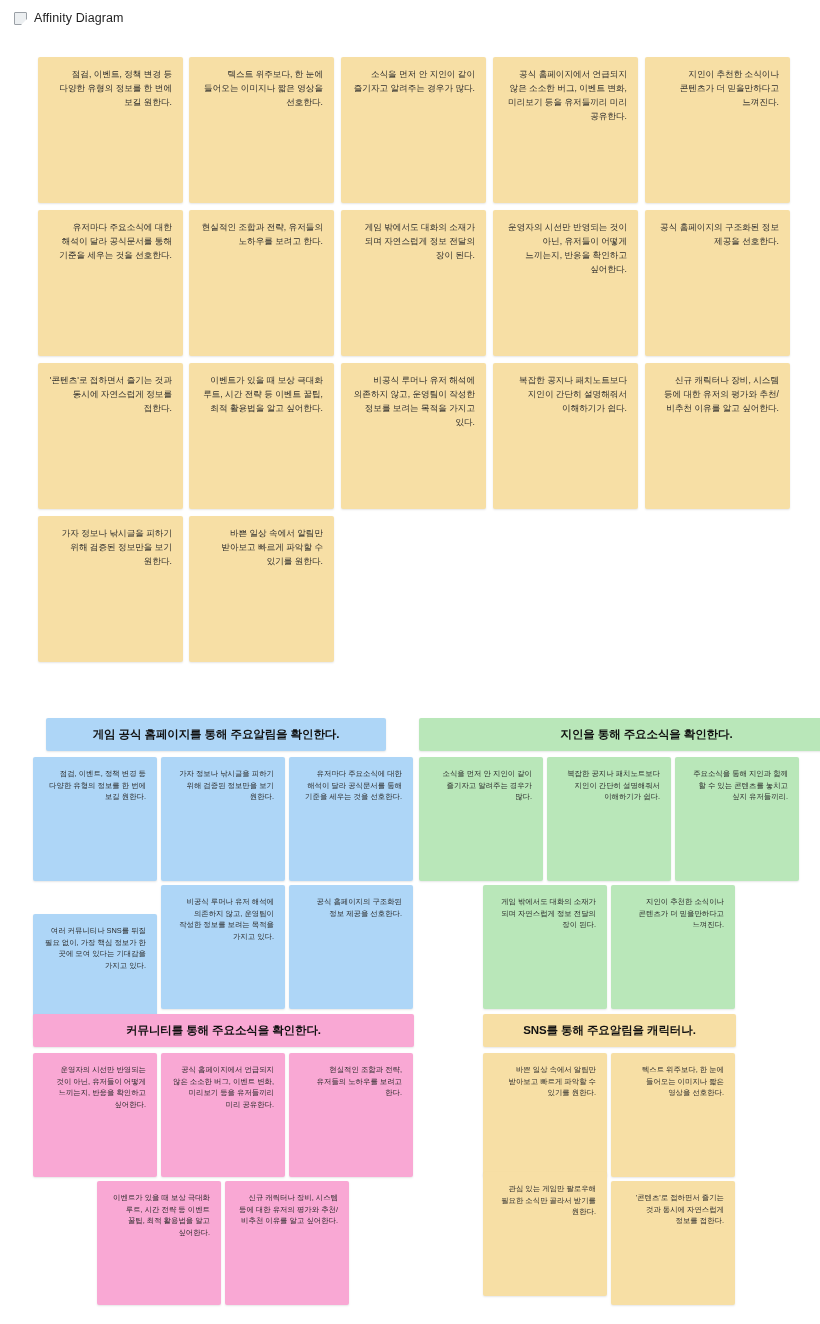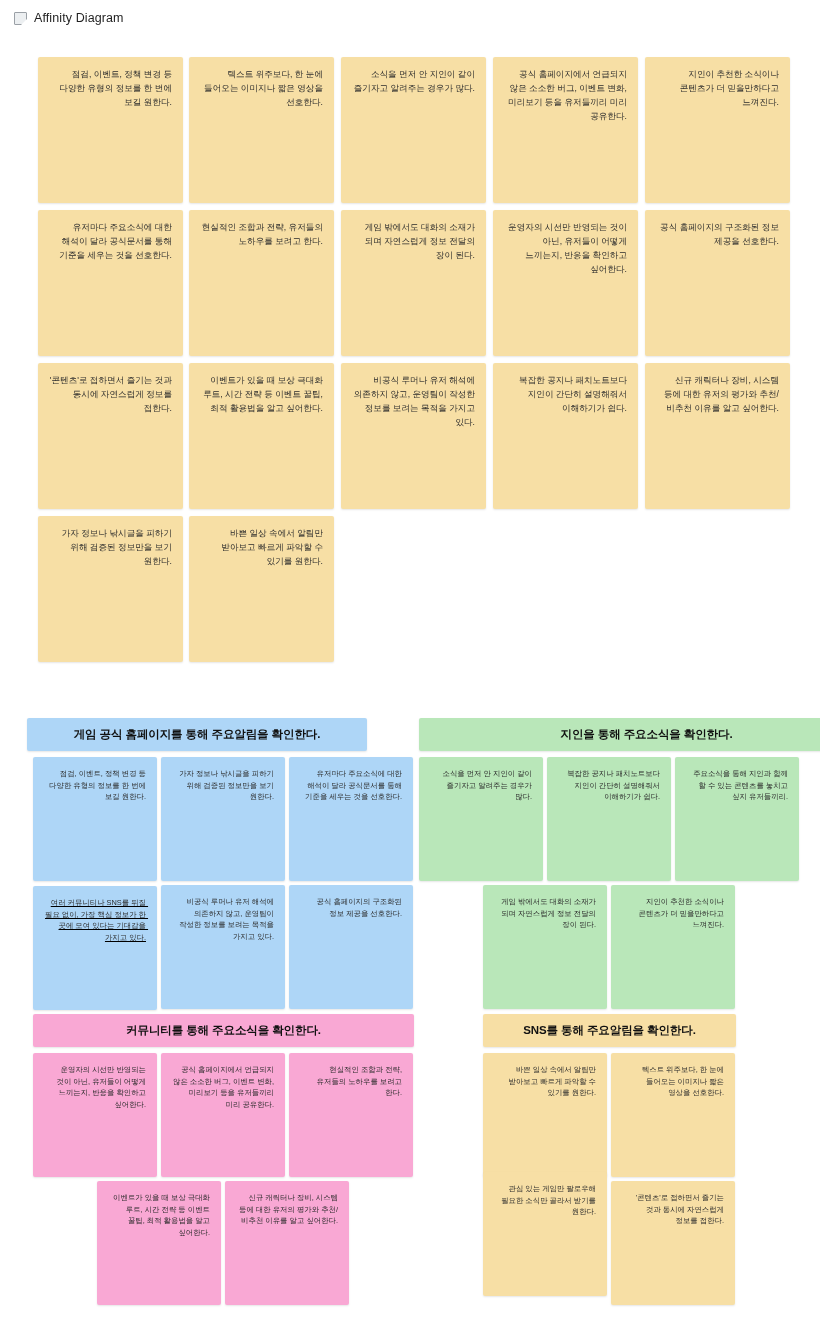--- a/index.html
+++ b/index.html
@@ -148,33 +148,33 @@
 
     <div class="note raw" style="left:38px;  top:516px;">
         <div class="note-text">가자 정보나 낚시글을 피하기 위해 검증된 정보만을 보기 원한다.</div>
       </div>
     <div class="note raw" style="left:189px; top:516px;">
         <div class="note-text">바쁜 일상 속에서 알림만 받아보고 빠르게 파악할 수 있기를 원한다.</div>
       </div>
   </div>
 
   <div>
-    <div class="group-header g-blue" style="left:27px; top:718px; width:340px; height:33px;">
+    <div class="group-header g-blue" style="left:46px; top:718px; width:340px; height:33px;">
       <span class="group-header-text">게임 공식 홈페이지를 통해 주요알림을 확인한다.</span>
     </div>
     <div class="note gnote g-blue" style="left:33px;  top:757px;">
         <div class="note-text">점검, 이벤트, 정책 변경 등 다양한 유형의 정보를 한 번에 보길 원한다.</div>
       </div>
     <div class="note gnote g-blue" style="left:161px; top:757px;">
         <div class="note-text">가자 정보나 낚시글을 피하기 위해 검증된 정보만을 보기 원한다.</div>
       </div>
     <div class="note gnote g-blue" style="left:289px; top:757px;">
         <div class="note-text">유저마다 주요소식에 대한 해석이 달라 공식문서를 통해 기준을 세우는 것을 선호한다.</div>
       </div>
-    <div class="note gnote g-blue" style="left:33px;  top:886px;text-decoration:underline;">
+    <div class="note gnote g-blue" style="left:33px;  top:914px;">
         <div class="note-text">여러 커뮤니티나 SNS를 뒤질 필요 없이, 가장 핵심 정보가 한 곳에 모여 있다는 기대감을 가지고 있다.</div>
       </div>
     <div class="note gnote g-blue" style="left:161px; top:885px;">
         <div class="note-text">비공식 루머나 유저 해석에 의존하지 않고, 운영팀이 작성한 정보를 보려는 목적을 가지고 있다.</div>
       </div>
     <div class="note gnote g-blue" style="left:289px; top:885px;">
         <div class="note-text">공식 홈페이지의 구조화된 정보 제공을 선호한다.</div>
       </div>
   </div>
 
@@ -215,21 +215,21 @@
     <div class="note gnote g-red" style="left:97px;  top:1181px;">
         <div class="note-text">이벤트가 있을 때 보상 극대화 루트, 시간 전략 등 이벤트 꿀팁, 최적 활용법을 알고 싶어한다.</div>
       </div>
     <div class="note gnote g-red" style="left:225px; top:1181px;">
         <div class="note-text">신규 캐릭터나 장비, 시스템 등에 대한 유저의 평가와 추천/비추천 이유를 알고 싶어한다.</div>
       </div>
   </div>
 
   <div>
     <div class="group-header g-yell" style="left:483px; top:1014px; width:253px; height:33px;">
-      <span class="group-header-text">SNS를 통해 주요알림을 확인한다.</span>
+      <span class="group-header-text">SNS를 통해 주요알림을 캐릭터나.</span>
     </div>
     <div class="note gnote g-yell" style="left:483px; top:1053px;">
         <div class="note-text">바쁜 일상 속에서 알림만 받아보고 빠르게 파악할 수 있기를 원한다.</div>
       </div>
     <div class="note gnote g-yell" style="left:611px; top:1053px;">
         <div class="note-text">텍스트 위주보다, 한 눈에 들어오는 이미지나 짧은 영상을 선호한다.</div>
       </div>
     <div class="note gnote g-yell" style="left:483px; top:1172px;">
         <div class="note-text">관심 있는 게임만 팔로우해 필요한 소식만 골라서 받기를 원한다.</div>
       </div>

